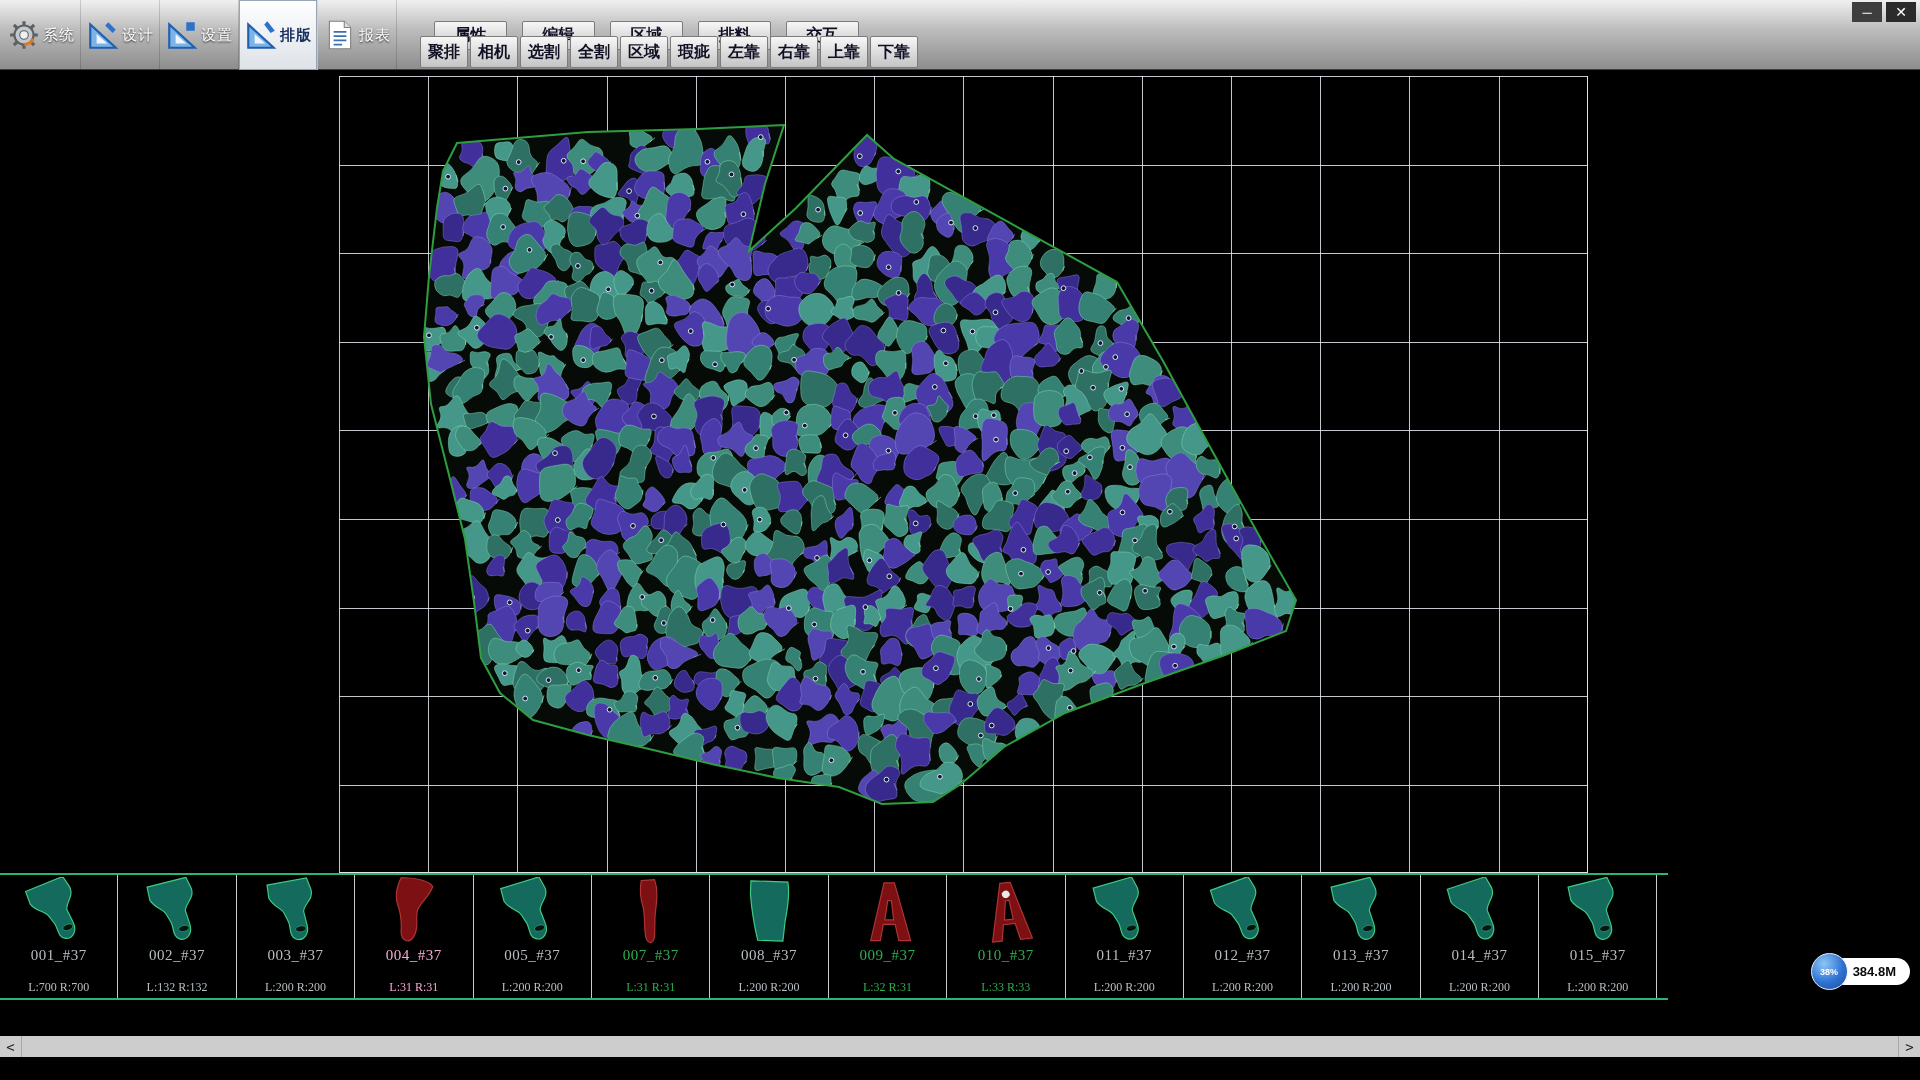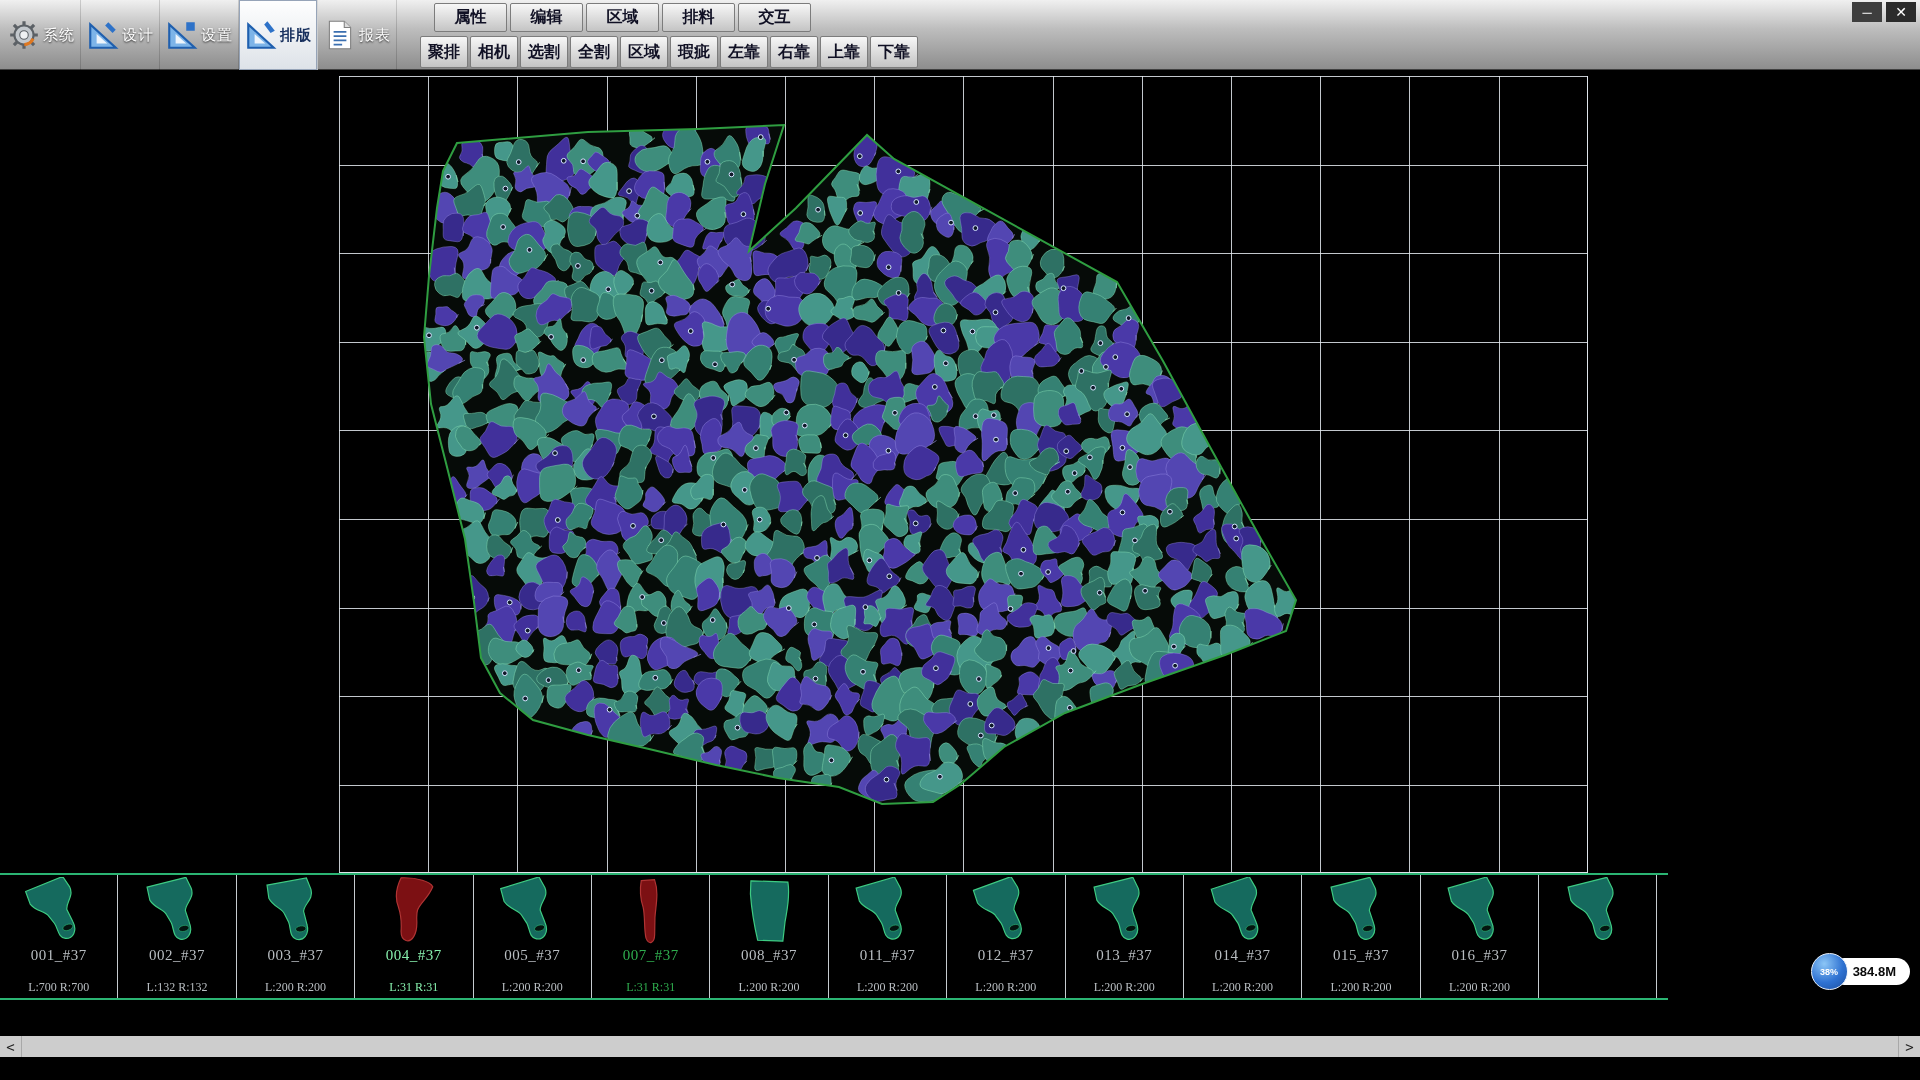--- a/index.html
+++ b/index.html
@@ -12,21 +12,21 @@
   .toolbar{position:absolute;left:2px;top:0;height:70px;display:flex}
   .tb-btn{width:79px;height:70px;display:flex;align-items:center;justify-content:center;gap:2px;
     border-right:1px solid rgba(0,0,0,0.15);cursor:pointer}
   .tb-btn.selected{background:linear-gradient(#ffffff,#dde2e8);box-shadow:inset 0 0 0 1px #96a4b8}
   .tb-ic{width:34px;height:34px}
   .tb-ic svg{width:34px;height:34px;display:block}
   .tb-lb{font-size:15px;color:#fff;text-shadow:0 1px 2px rgba(0,0,0,0.75);letter-spacing:1px}
   .tb-btn.selected .tb-lb{color:#18305e;text-shadow:none;font-weight:bold}
 
   .menus{position:absolute;left:420px;top:0;height:70px}
-  #menu-tabs{position:absolute;left:14px;top:3px;display:flex;gap:3px}
+  #menu-tabs{position:absolute;left:14px;top:21px;display:flex;gap:15px}
   #menu-actions{position:absolute;left:0;top:36px;display:flex;gap:2px}
   .menu-btn{height:29px;min-width:73px;padding:0 8px;display:flex;align-items:center;justify-content:center;
     font-size:16px;font-weight:bold;color:#101024;background:linear-gradient(#f7f7f7,#c4c4c4);
     border:1px solid #7c7c7c;border-radius:2px;cursor:pointer;font-family:"Liberation Serif",serif}
   #menu-actions .menu-btn{min-width:48px;height:30px;padding:15px 4px}
 
   .win-controls{position:absolute;top:2px;right:4px;display:flex;gap:4px}
   .win-btn{width:30px;height:20px;display:flex;align-items:center;justify-content:center;color:#fff;
     font-size:13px;background:#3e3e3e;cursor:pointer}
   .win-btn.close{background:#2b2b2b;font-size:14px}
@@ -41,21 +41,21 @@
     border-bottom:1px solid rgba(228,234,240,0.85)}
   #hide-svg{position:absolute;left:0;top:0;width:1920px;height:802px}
 
   
   .strip{position:absolute;left:0;top:873px;width:1668px;height:127px;background:#000;
     border-top:2px solid #2bb473;border-bottom:2px solid #2bb473;display:flex;overflow:hidden}
   .cell{flex:0 0 118.4px;height:100%;border-right:1px solid #c6cbd0;position:relative;text-align:center;cursor:pointer}
   .cell svg{display:block;margin:2px auto 0;width:96px;height:74px}
   .pname{font-family:"Liberation Serif",serif;font-size:15px;margin-top:-4px;letter-spacing:0.5px}
   .plr{font-family:"Liberation Serif",serif;font-size:12px;position:absolute;bottom:3px;width:100%}
-  .lc-gray{color:#b9bec2}.lc-green{color:#2fae4e}.lc-red{color:#86efac}
+  .lc-gray{color:#b9bec2}.lc-green{color:#2fae4e}.lc-red{color:#f9a8d4}
 
   
   .badge{position:absolute;top:953px;right:10px;display:flex;align-items:center;z-index:6}
   .badge-circle{width:37px;height:37px;border-radius:50%;
     background:radial-gradient(circle at 35% 28%,#8cc6f6,#2f72d2 55%,#1b4e9e);
     color:#fff;font-size:9px;font-weight:bold;display:flex;align-items:center;justify-content:center;
     z-index:2;border:1px solid #e9f1fb}
   .badge-pill{background:#fff;color:#0a0a0a;font-size:13px;font-weight:bold;
     padding:6px 14px 6px 22px;border-radius:16px;margin-left:-17px;box-shadow:0 1px 4px rgba(0,0,0,0.6)}
 
@@ -978,20 +978,39 @@
         <svg viewBox="0 0 100 100">
           <g transform="rotate(2 50 50)">
             <path d="M24,6 L74,6 C78,26 74,44 72,60 L70,86 L36,86 C30,64 26,42 24,24 Z" fill-rule="evenodd" fill="#156a5e" stroke="#3ecb82" stroke-width="1.6"></path>
           </g>
         </svg>
         <div class="pname lc-gray">008_#37</div>
         <div class="plr lc-gray">L:200 R:200</div>
       </div>
       <div class="cell">
         <svg viewBox="0 0 100 100">
+          <g transform="rotate(0 50 50)">
+            <path d="M28,86 L46,8 L60,8 L82,86 L66,86 L61,64 L45,64 L41,86 Z M47,58 L51,32 L56,32 L59,58 Z" fill-rule="evenodd" fill="#7c1013" stroke="#b03434" stroke-width="1.6"></path>
+          </g>
+        </svg>
+        <div class="pname lc-green">009_#37</div>
+        <div class="plr lc-green">L:32 R:31</div>
+      </div>
+      <div class="cell">
+        <svg viewBox="0 0 100 100">
+          <g transform="rotate(-6 50 50)">
+            <path d="M28,86 L46,8 L60,8 L82,86 L66,86 L61,64 L45,64 L41,86 Z M47,58 L51,32 L56,32 L59,58 Z" fill-rule="evenodd" fill="#7c1013" stroke="#b03434" stroke-width="1.6"></path>
+            <path d="M47,22 C51,16 58,18 58,25 54,31 47,29 47,22 Z" fill="#e9e9e9"></path>
+          </g>
+        </svg>
+        <div class="pname lc-green">010_#37</div>
+        <div class="plr lc-green">L:33 R:33</div>
+      </div>
+      <div class="cell">
+        <svg viewBox="0 0 100 100">
           <g transform="rotate(-14 50 50)">
             <path d="M18,6 L72,4 76,20 C78,34 64,38 62,48 L64,66 C66,80 56,88 47,84 38,80 42,68 40,60 L36,48 C34,40 22,36 18,24 Z" fill-rule="evenodd" fill="#156a5e" stroke="#3ecb82" stroke-width="1.6"></path>
             <ellipse cx="55" cy="71" rx="7" ry="4" fill="#04140f" stroke="#2bb473" stroke-width="0.8"></ellipse>
           </g>
         </svg>
         <div class="pname lc-gray">011_#37</div>
         <div class="plr lc-gray">L:200 R:200</div>
       </div>
       <div class="cell">
         <svg viewBox="0 0 100 100">

